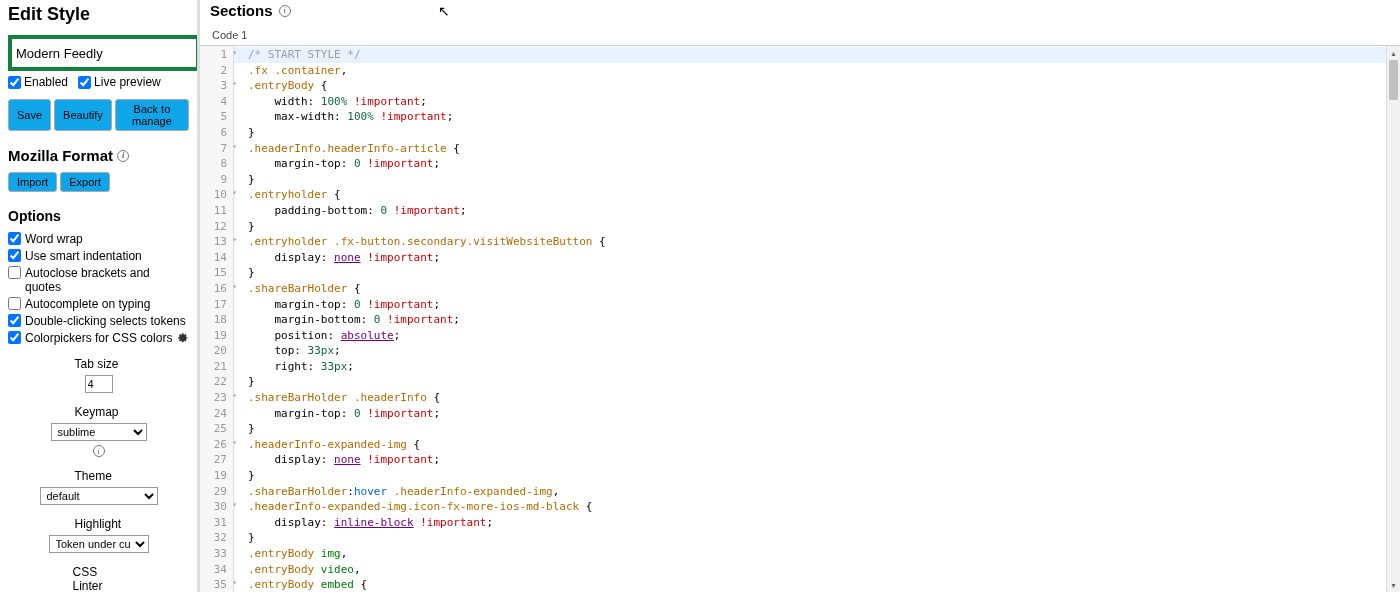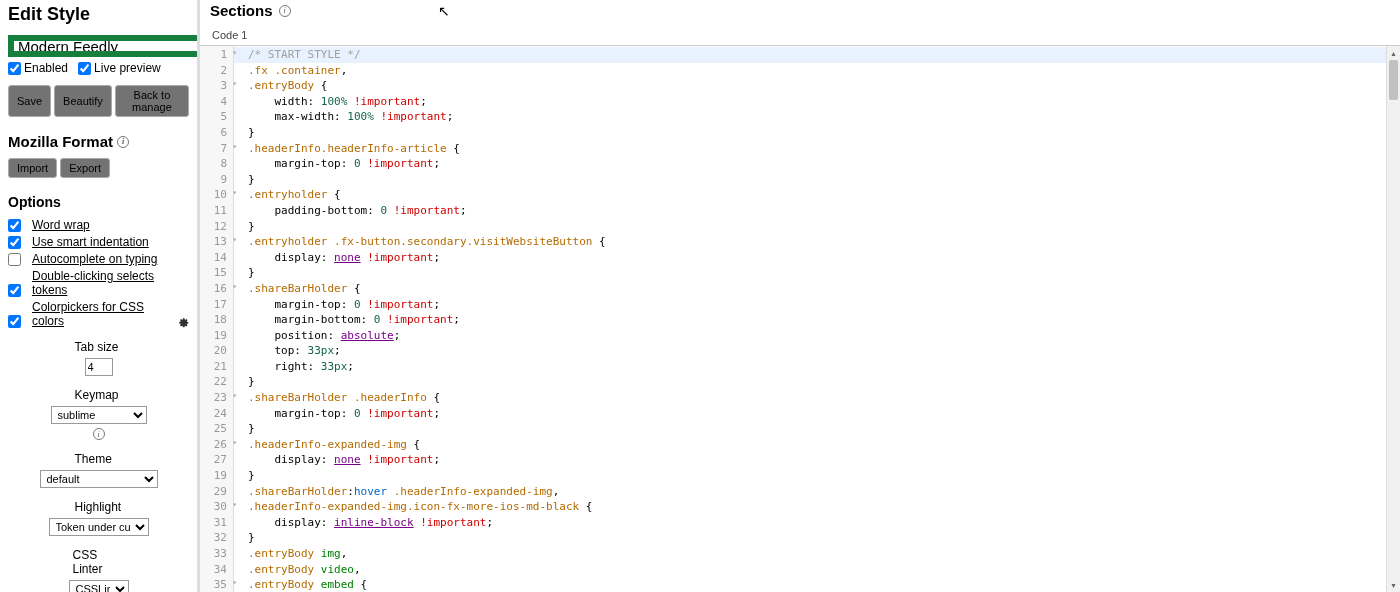--- a/index.html
+++ b/index.html
@@ -1,30 +1,30 @@
 <!DOCTYPE html>
 <html><head>
 <meta charset="utf-8">
 <style>
 * { box-sizing: border-box; margin: 0; padding: 0; }
 body { font-family: Arial, sans-serif; font-size: 12px; display: flex; width: 1400px; height: 592px; overflow: hidden; background: #fff; color: #000; }
 .sidebar { width: 200px; min-width: 200px; padding: 4px 8px; border-right: 3px solid #ddd; overflow-y: auto; }
 .sidebar h1 { font-size: 18px; font-weight: bold; margin-bottom: 10px; }
 .name-row { display: flex; align-items: center; gap: 4px; margin-bottom: 4px; }
-.name-input { flex: 1; border: 6px solid #15803d; padding: 3px 4px; font-size: 15px; height: 22px; }
+.name-input { flex: 1; border: 4px solid #15803d; padding: 3px 4px; font-size: 13px; height: 36px; }
 .ext-icon { width: 16px; height: 16px; cursor: pointer; }
 .chk-row { display: flex; align-items: center; gap: 2px; margin-bottom: 10px; flex-wrap: wrap; }
 .chk-row label { margin-right: 8px; display: inline-flex; align-items: center; gap: 3px; cursor: pointer; }
 .chk-row input[type=checkbox] { cursor: pointer; }
 .btn-row { display: flex; gap: 3px; margin-bottom: 16px; }
-button.ui { background: #737373; border: 1px solid #aaa; border-radius: 3px; padding: 3px 8px; font-size: 11px; cursor: pointer; }
+button.ui { background: #0ea5e9; border: 1px solid #aaa; border-radius: 3px; padding: 3px 8px; font-size: 11px; cursor: pointer; }
 .sidebar h2 { font-size: 15px; font-weight: bold; margin: 6px 0 8px; display: flex; align-items: center; gap: 4px; }
 .info-icon { width: 12px; height: 12px; border: 1px solid #777; border-radius: 50%; display: inline-flex; align-items: center; justify-content: center; font-size: 8px; color: #555; cursor: help; font-family: serif; font-style: italic; }
 .options h3 { font-size: 14px; font-weight: bold; margin: 8px 0; }
-.opt-item { display: flex; align-items: flex-end; gap: 11px; margin-bottom: 3px; text-decoration: underline; }
+.opt-item { display: flex; align-items: flex-start; gap: 4px; margin-bottom: 3px; }
 .opt-item label { cursor: pointer; }
 .kv-row { display: flex; align-items: center; margin-top: 12px; gap: 4px; flex-direction: column; }
 .kv-row .lbl { width: 48px; }
 .kv-row input, .kv-row select { border: 1px solid #999; font-size: 11px; }
 .num-input { width: 28px; padding: 2px; }
 select.sel { padding: 1px 2px; background: #fff; }
 .sel-med { width: 96px; }
 .sel-wide { width: 118px; }
 .sel-narrow { width: 60px; }
 .gear-icon { width: 12px; height: 12px; cursor: pointer; display:inline-flex; align-items:center; justify-content:center; }
@@ -96,20 +96,24 @@
   <div class="options">
     <h3>Options</h3>
     <div id="opt-list">
         <div class="opt-item">
           <input type="checkbox" checked="" style="">
           <label>Word wrap</label>
         </div>
         <div class="opt-item">
           <input type="checkbox" checked="" style="">
           <label>Use smart indentation</label>
+        </div>
+        <div class="opt-item">
+          <input type="checkbox" style="">
+          <label>Autoclose brackets and quotes</label>
         </div>
         <div class="opt-item">
           <input type="checkbox" style="">
           <label>Autocomplete on typing</label>
         </div>
         <div class="opt-item">
           <input type="checkbox" checked="" style="">
           <label>Double-clicking selects tokens</label>
         </div>
         <div class="opt-item">

